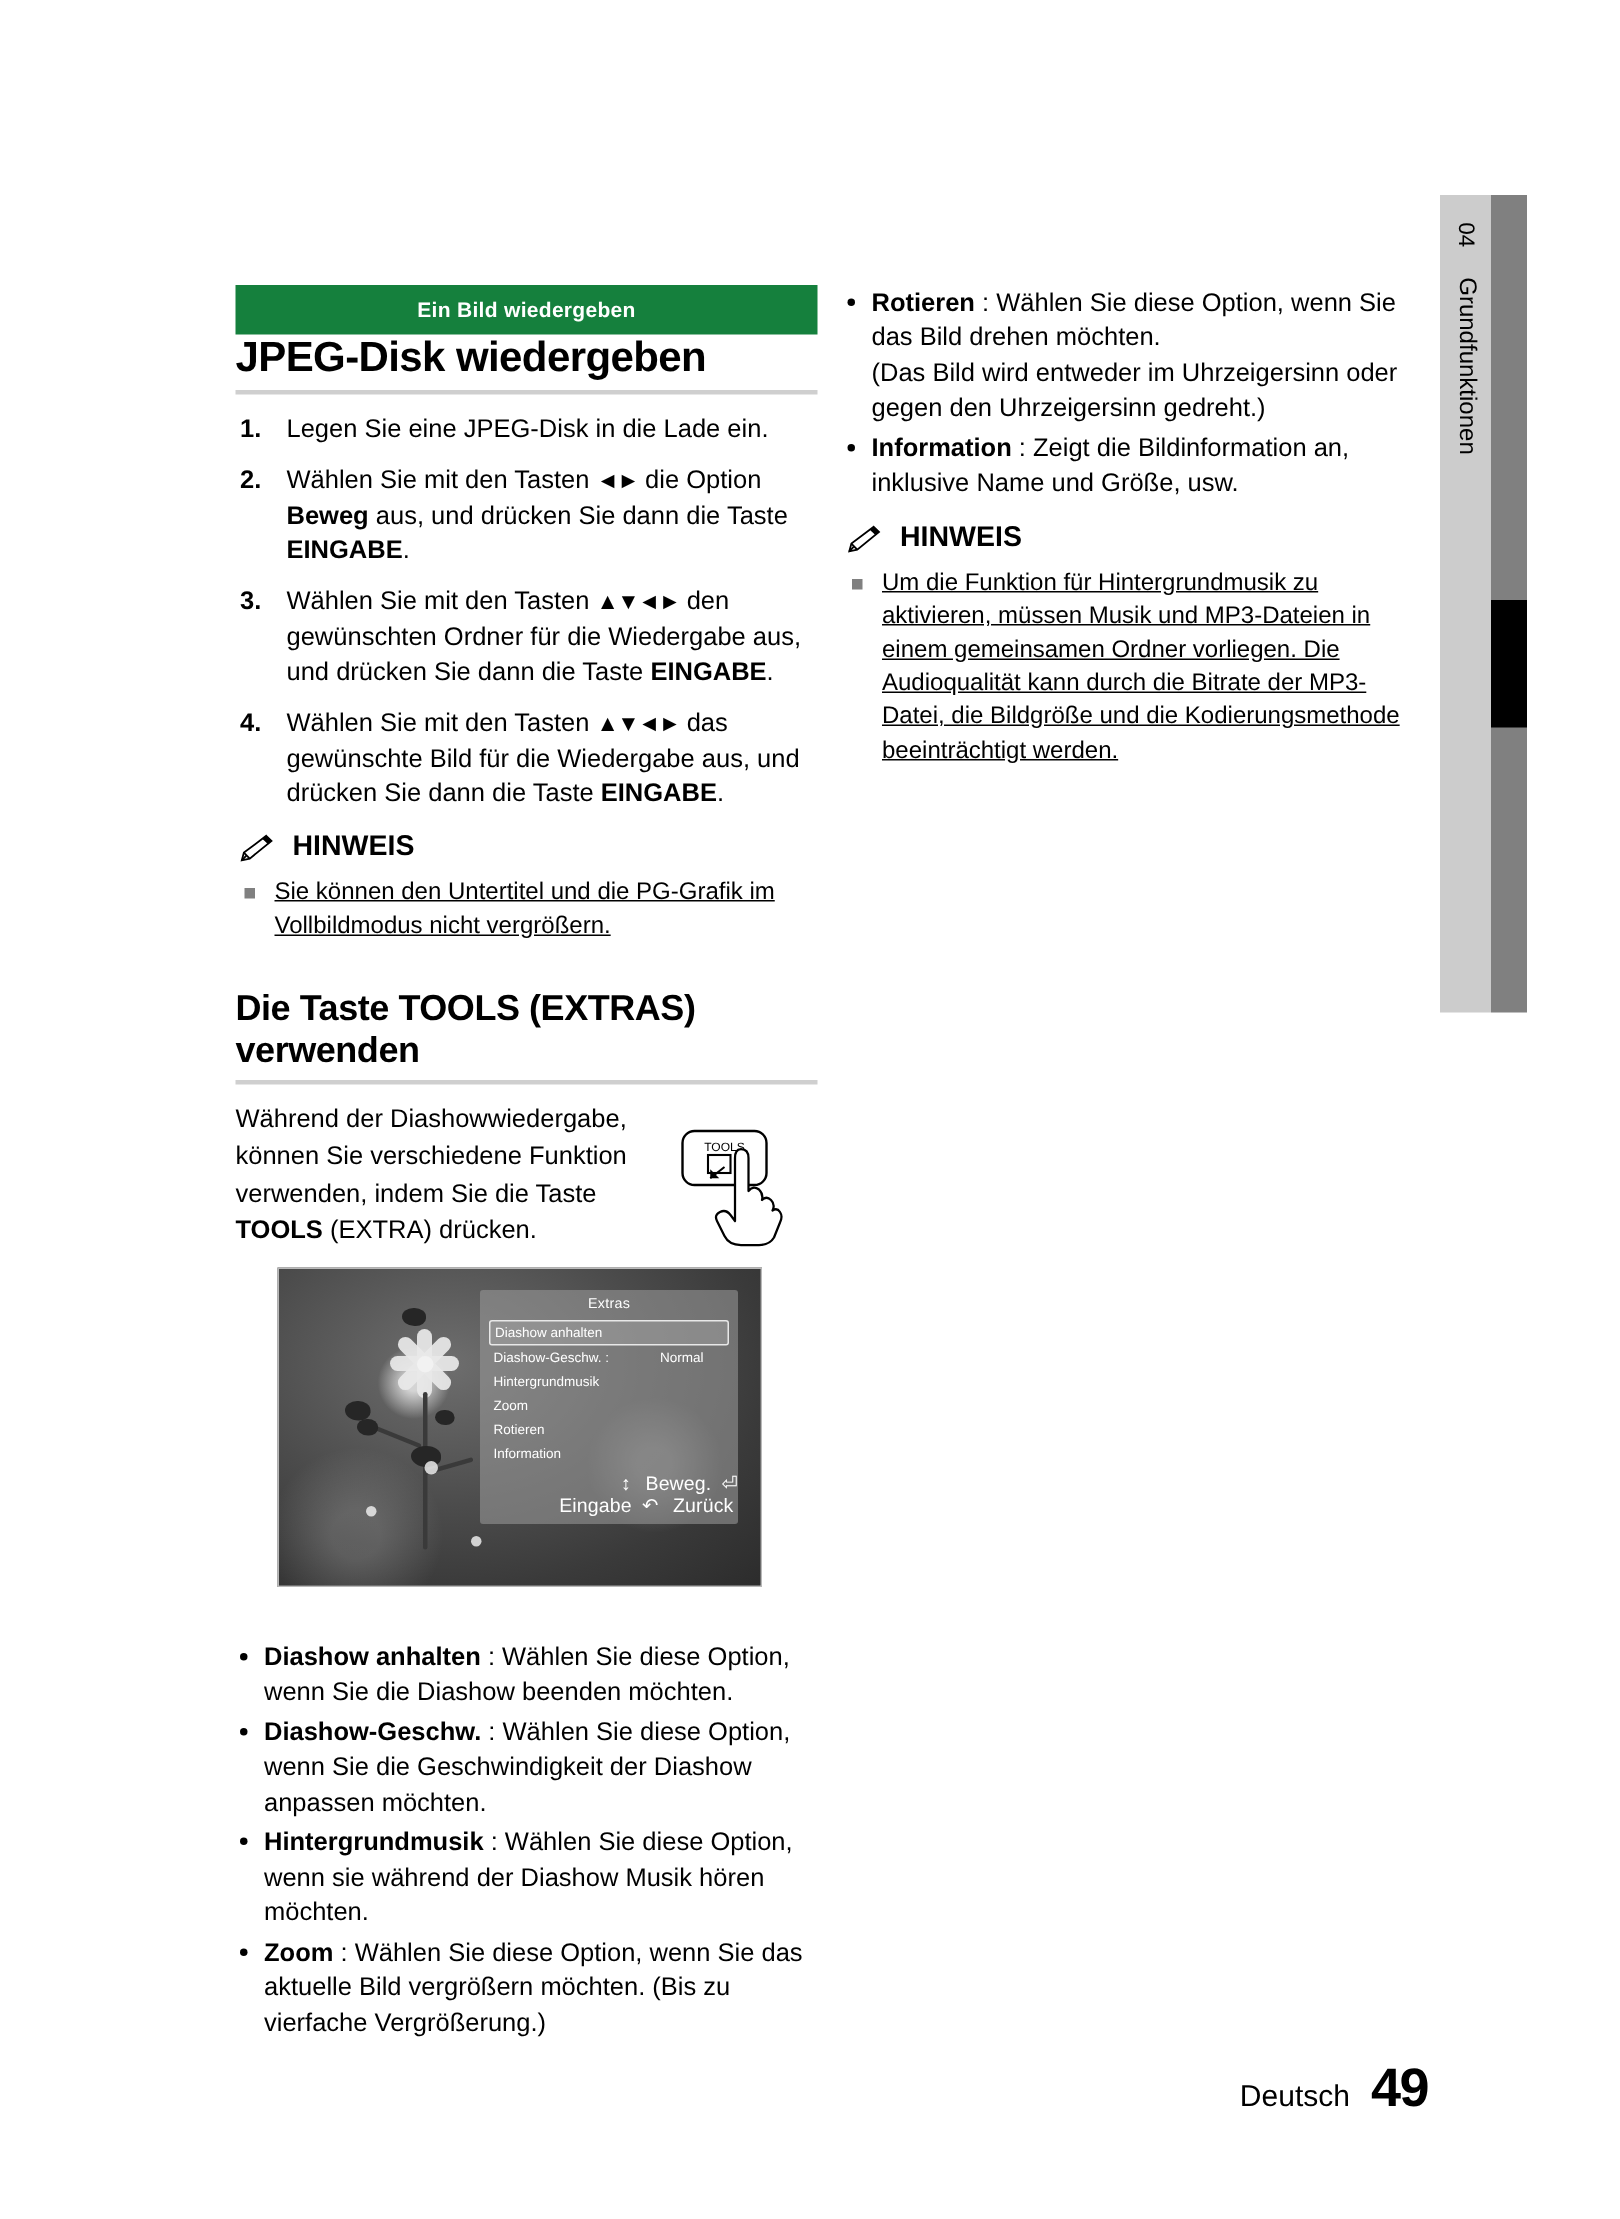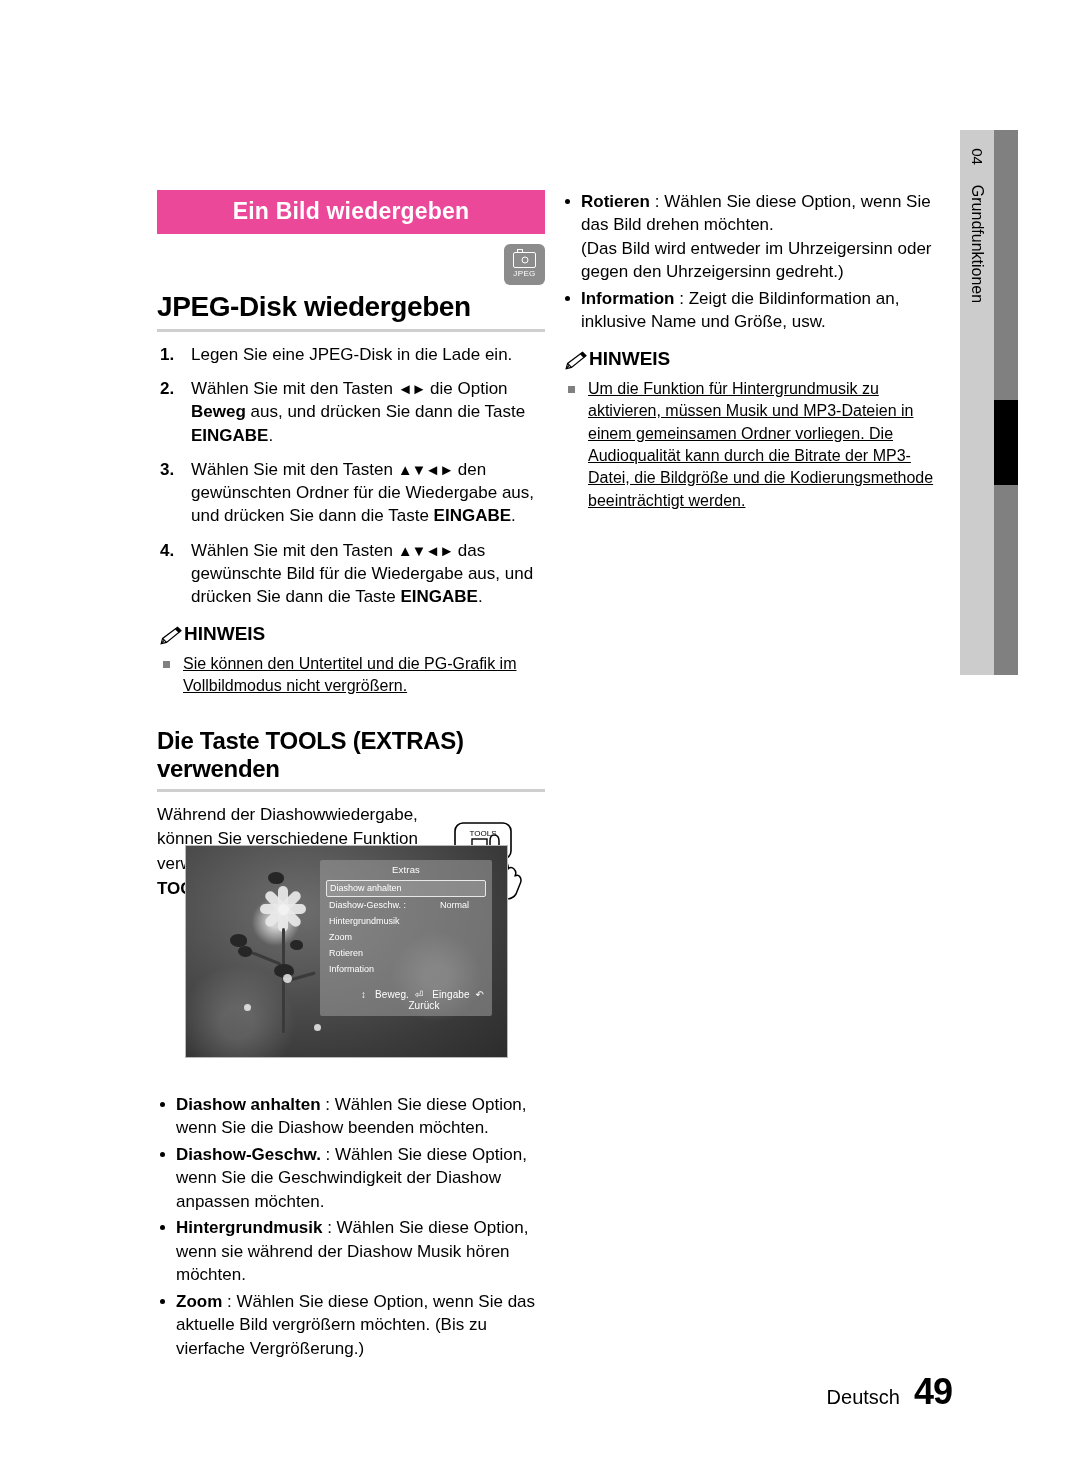--- a/index.html
+++ b/index.html
@@ -81,23 +81,23 @@
   
   .col {
     position: absolute;
     top: 190px;
   }
   #col-left  { left: 157px; width: 388px; }
   #col-right { left: 562px; width: 390px; }
 
   
   .section-bar {
-    background: #ec4899;
+    background: #15803d;
     color: #ffffff;
-    font-size: 23px;
+    font-size: 14px;
     font-weight: bold;
     text-align: center;
     padding: 8px 0 9px 0;
     letter-spacing: 0.2px;
   }
 
   
   .badge-row {
     height: 58px;
     position: relative;
@@ -188,22 +188,22 @@
   ol.steps li .num {
     position: absolute;
     left: 3px;
     top: 0;
     font-weight: bold;
   }
 
   
   .note-head {
     display: flex;
-    align-items: flex-end;
-    gap: 1px;
+    align-items: center;
+    gap: 12px;
     font-size: 19px;
     font-weight: bold;
     margin: 14px 0 8px 0;
   }
   .pencil { width: 26px; height: 20px; flex: none; }
   ul.note-list {
     list-style: none;
     margin: 0;
     padding: 0;
     text-decoration: underline;
@@ -365,22 +365,22 @@
     border: 1px solid #e8e8e8;
     border-radius: 2px;
     background: rgba(190,190,190,0.30);
     height: 17px;
     line-height: 15px;
   }
   .osd-item .val { margin-right: 14px; }
   .osd-foot {
     position: absolute;
     left: 0; right: 0; bottom: 5px;
-    text-align: center;
-    font-size: 10px;
+    text-align: right;
+    font-size: 13px;
     letter-spacing: 0.1px;
     margin-left: 33px;
   }
   .osd-foot .gi { margin: 0 3px 0 6px; }
 
   
   #footer {
     position: absolute;
     right: 128px;
     bottom: 66px;
@@ -407,26 +407,20 @@
     </div>
     <div class="chap-name">
       <span>Grundfunktionen</span>
     </div>
   </div>
 
   <div class="col" id="col-left">
 
     <div class="section-bar">Ein Bild wiedergeben</div>
 
-    <div class="badge-row">
-      <div class="jpeg-badge">
-        <div class="cam"></div>
-        <div class="lbl">JPEG</div>
-      </div>
-    </div>
 
     <h2 class="h-main">JPEG-Disk wiedergeben</h2>
     <div class="rule"></div>
 
     <ol class="steps">
       <li>
         <span class="num">1.</span>
         <span>Legen Sie eine JPEG-Disk in die Lade ein.</span>
       </li>
       <li>

